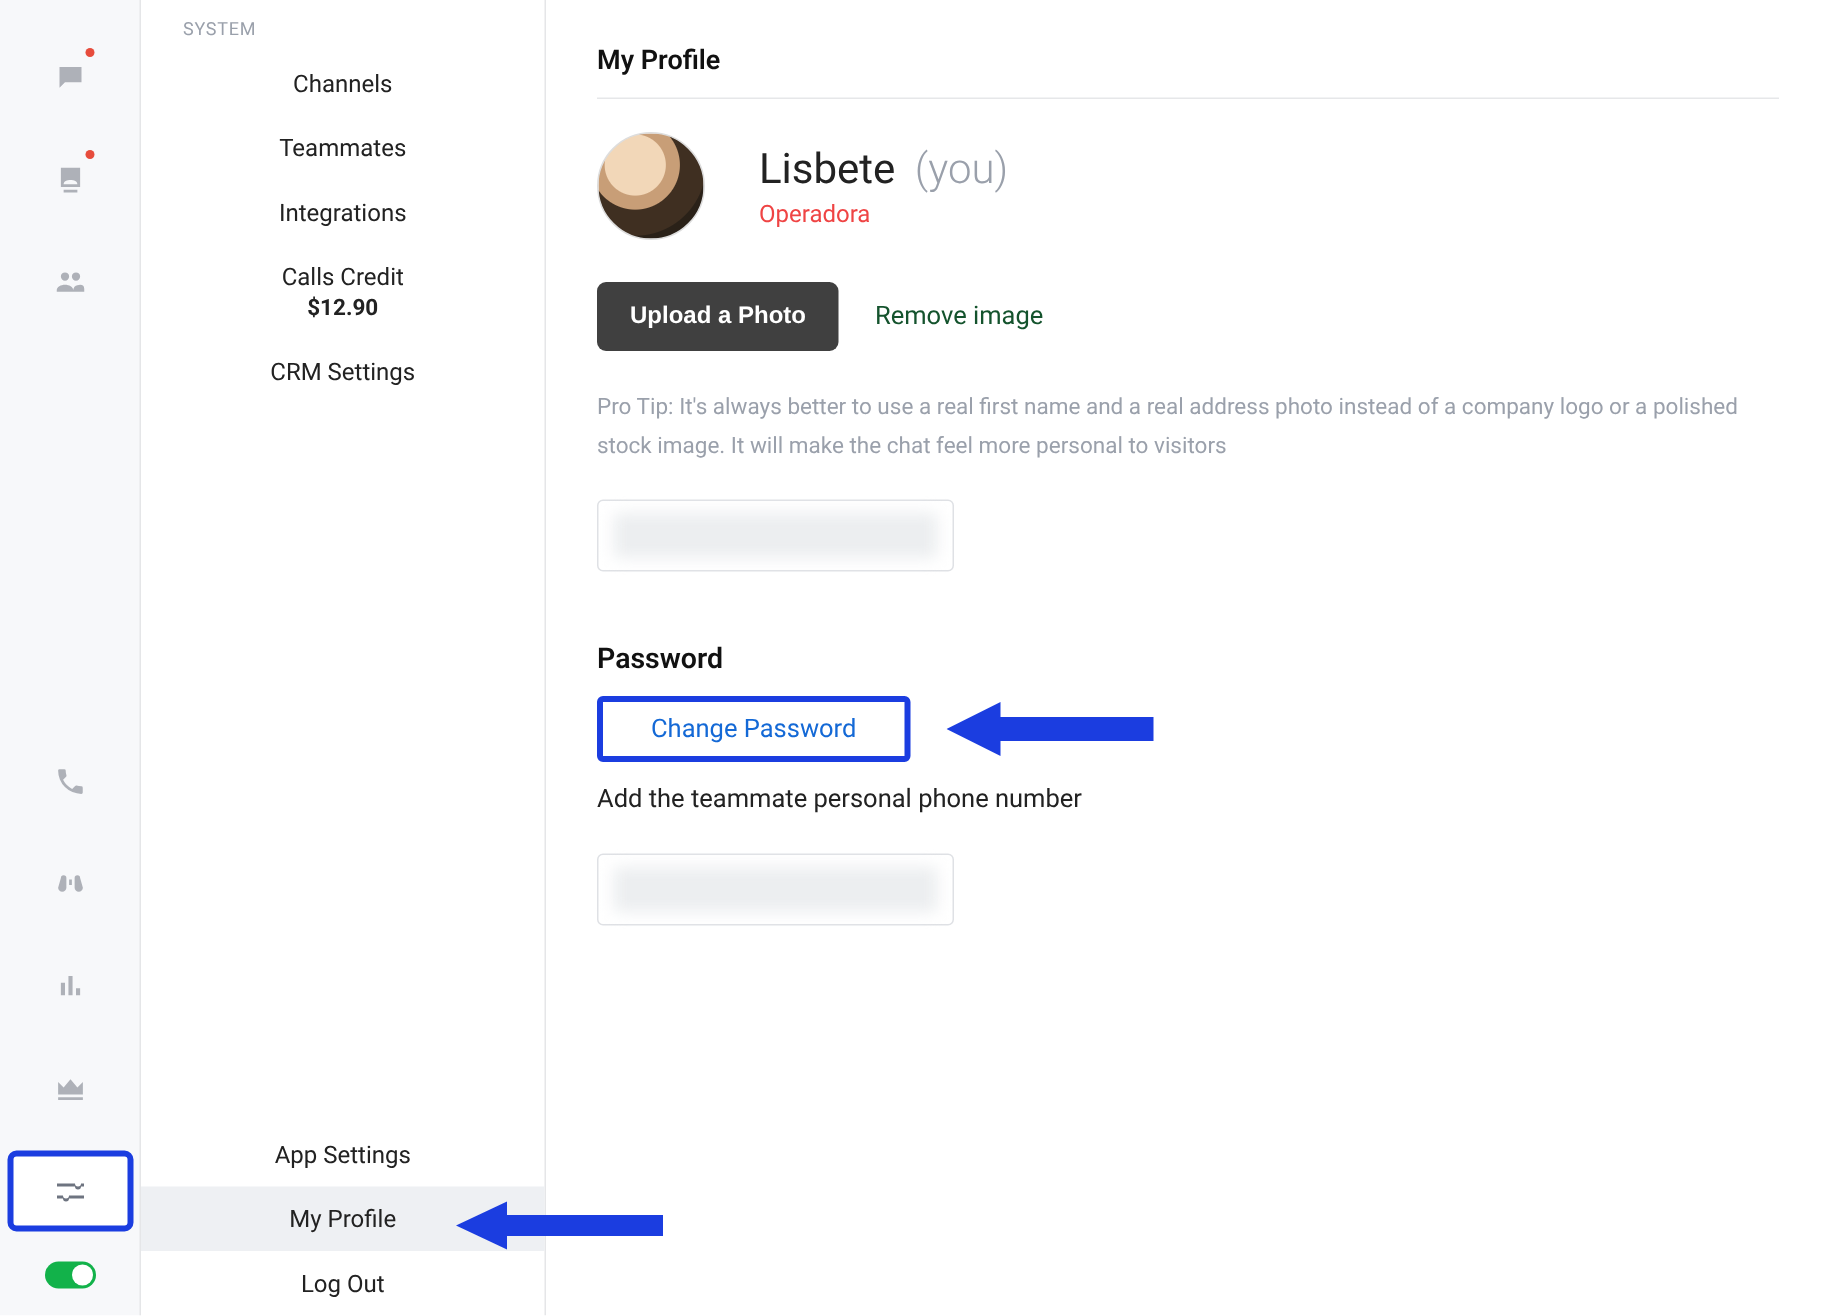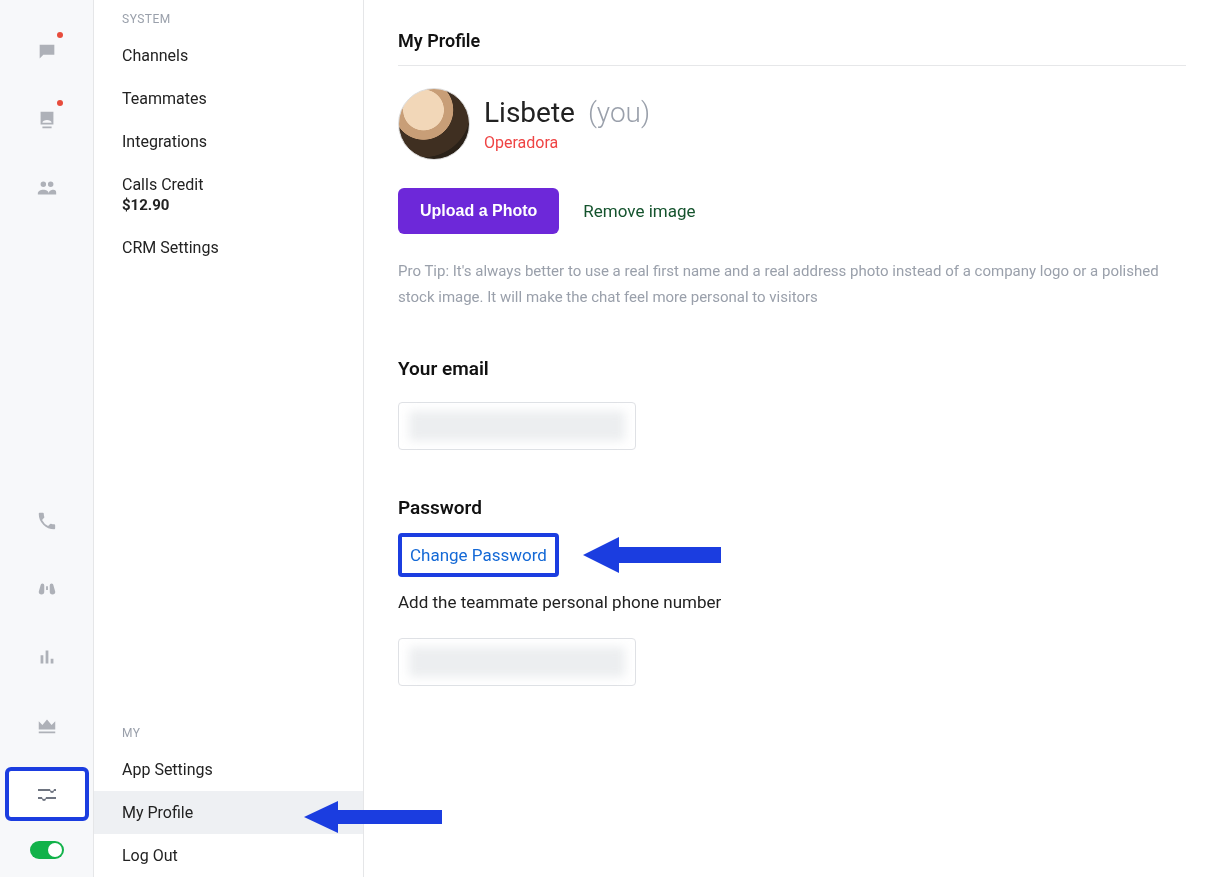--- a/index.html
+++ b/index.html
@@ -78,20 +78,21 @@
     color: #9aa0ab;
     padding: 4px 28px 8px;
     text-transform: uppercase;
   }
   .sidebar .item {
     font-size: 16px;
     color: #222;
     padding: 12px 28px;
     cursor: pointer;
     position: relative;
+    text-align: center;
   }
   .sidebar .item.active {
     background: #eef0f3;
   }
   .sidebar .item .sub {
     display: block;
     font-size: 15px;
     color: #222;
     margin-top: 2px;
     font-weight: bold;
@@ -112,41 +113,41 @@
   }
   .page-title {
     font-size: 18px;
     font-weight: 600;
     padding-bottom: 14px;
     border-bottom: 1px solid #e6e7e9;
   }
   .profile-header {
     display: flex;
     align-items: center;
-    gap: 14px;
+    gap: 36px;
     margin-top: 22px;
   }
   .avatar {
     width: 72px; height: 72px;
     border-radius: 50%;
     background: radial-gradient(circle at 35% 30%, #f2d7b8 0 30%, #c89e77 31% 44%, #3f2f21 45% 70%, #2a2118 71% 100%);
     border: 1px solid #ddd;
     overflow: hidden;
     flex-shrink: 0;
   }
   .profile-name { font-size: 28px; font-weight: 400; color: #222; }
   .profile-name .you { color: #9aa0ab; font-weight: 300; margin-left: 6px; }
   .profile-role { color: #ef4444; font-size: 16px; margin-top: 4px; }
 
   .photo-actions {
     display: flex; align-items: center; gap: 24px;
     margin-top: 28px;
   }
   .btn-green {
-    background: #6d28d9;
+    background: #404040;
     color: #fff;
     font-weight: 600;
     font-size: 16px;
     border: none;
     border-radius: 6px;
     padding: 14px 22px;
     cursor: pointer;
   }
   .link-blue {
     color: #14532d; font-size: 17px; cursor: pointer;
@@ -179,21 +180,21 @@
   }
 
   .change-pw-wrap {
     display: flex; align-items: center; gap: 24px;
     margin-top: 14px;
   }
   .change-pw-link {
     color: #1469d6; font-size: 17px;
     border: 4px solid #1b3de0;
     border-radius: 4px;
-    padding: 8px 8px;
+    padding: 8px 32px;
     cursor: pointer;
     background: #fff;
   }
   .arrow-blue { display: inline-block; }
   .arrow-svg { display: block; }
 
 </style>
 </head>
 <body>
 
@@ -252,21 +253,20 @@
     <div class="item">Teammates</div>
     <div class="item">Integrations</div>
     <div class="item">
       <span>Calls Credit</span>
       <span class="sub">$12.90</span>
     </div>
     <div class="item">CRM Settings</div>
 
     <div class="spacer"></div>
 
-    <div class="group-label">MY</div>
     <div class="item">App Settings</div>
     <div class="item active" style="position:relative;">
       <span>My Profile</span>
       <span class="annotation-arrow" style="left:210px; top:6px;">
         <svg class="arrow-svg" width="140" height="40" viewBox="0 0 140 40">
           <polygon points="0,20 34,4 34,13 138,13 138,27 34,27 34,36" fill="#1b3de0"></polygon>
         </svg>
       </span>
     </div>
     <div class="item">Log Out</div>
@@ -286,21 +286,20 @@
       </div>
     </div>
 
     <div class="photo-actions">
       <button class="btn-green">Upload a Photo</button>
       <span class="link-blue">Remove image</span>
     </div>
 
     <div class="pro-tip">Pro Tip: It's always better to use a real first name and a real address photo instead of a company logo or a polished stock image. It will make the chat feel more personal to visitors</div>
 
-    <div class="section-h">Your email</div>
     <div class="input-box">
       <div class="blurred"></div>
     </div>
 
     <div class="section-h">Password</div>
     <div class="change-pw-wrap">
       <span class="change-pw-link">Change Password</span>
       <span class="arrow-blue">
         <svg class="arrow-svg" width="140" height="44" viewBox="0 0 140 44">
           <polygon points="0,22 36,4 36,14 138,14 138,30 36,30 36,40" fill="#1b3de0"></polygon>

